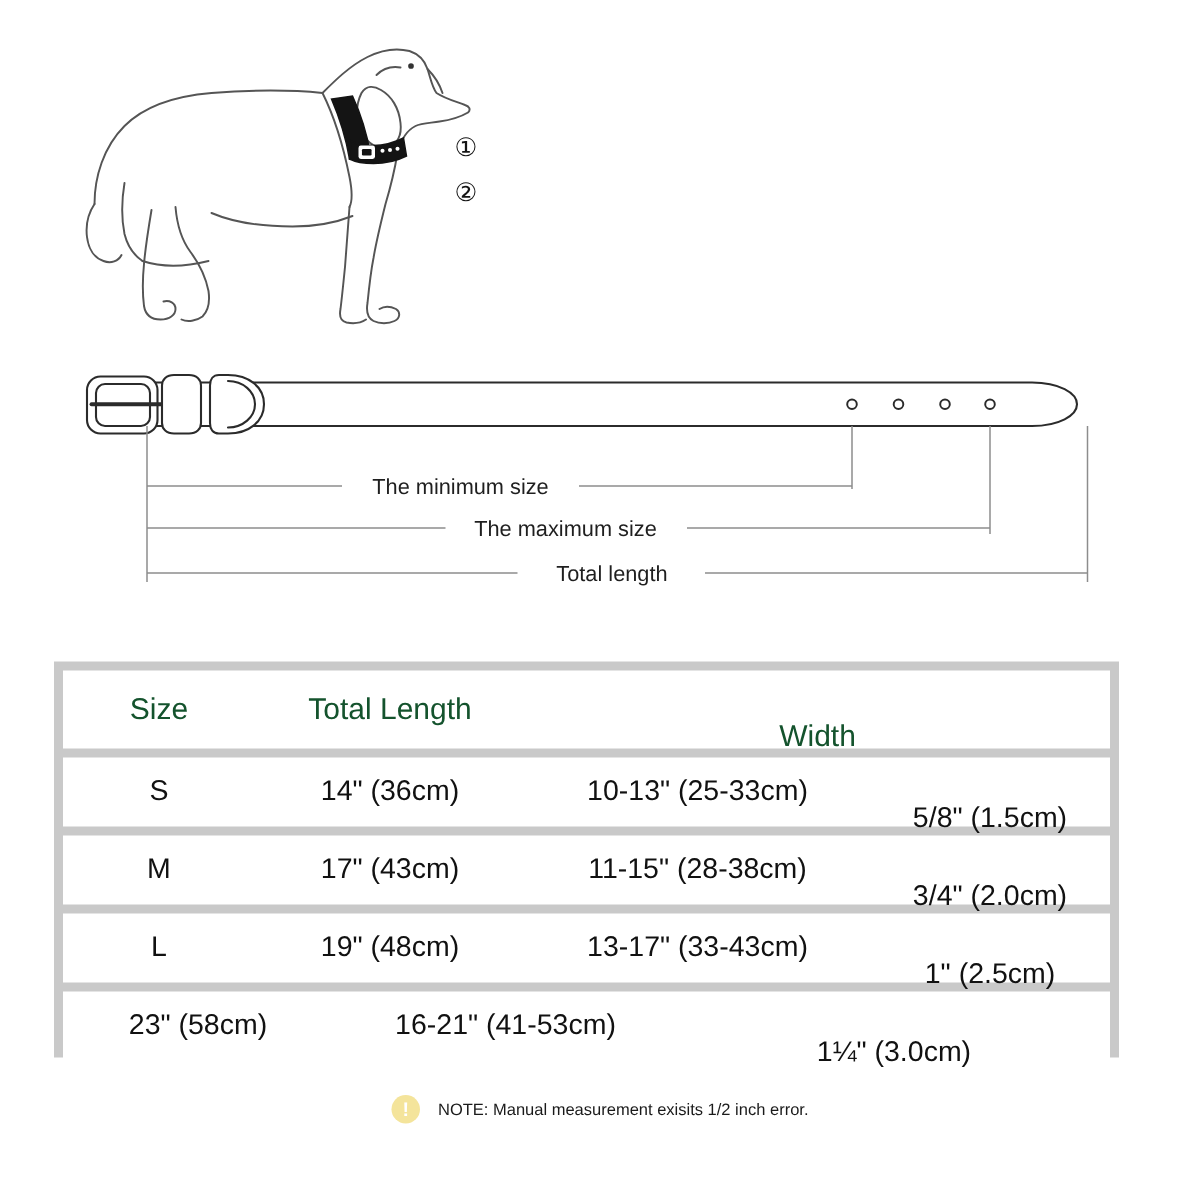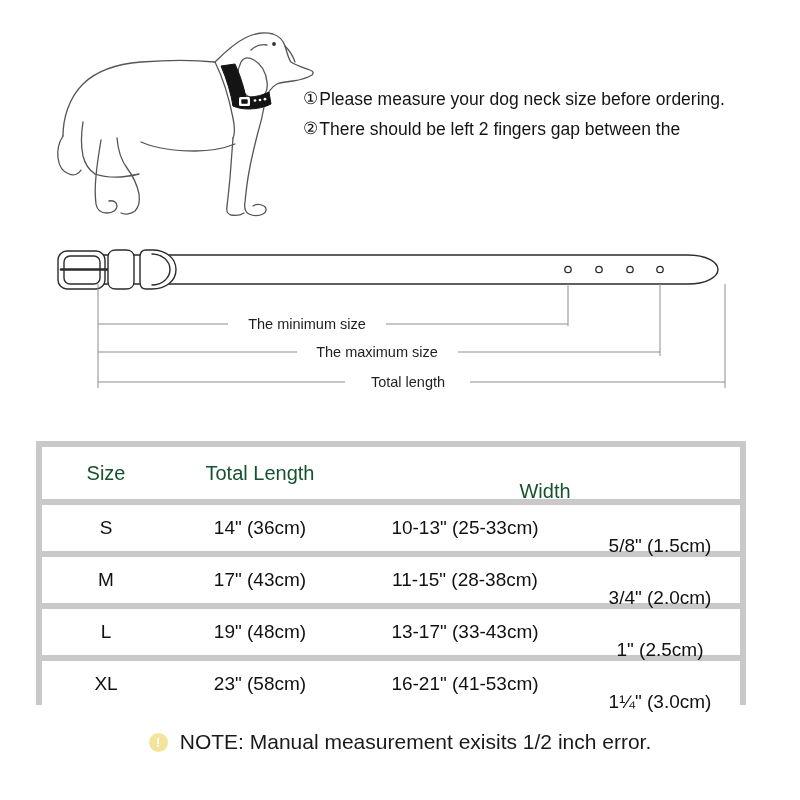--- a/index.html
+++ b/index.html
@@ -107,21 +107,21 @@
     margin-right: 12px;
     flex: 0 0 auto;
   }
   #note-icon span {
     color: #ffffff;
     font-size: 13px;
     line-height: 13px;
     font-weight: bold;
   }
   #note-text {
-    font-size: 21px;
+    font-size: 11px;
     color: #1a1a1a;
   }
 </style>
 </head>
 <body>
 
 <div id="top-section">
 
   <svg id="dog-illustration" viewBox="0 0 265 205">
     <g fill="none" stroke="#555555" stroke-width="1.3" stroke-linejoin="round" stroke-linecap="round">
@@ -196,26 +196,24 @@
 
       <circle cx="200" cy="82.5" r="1.35" fill="#ffffff"></circle>
       <circle cx="205" cy="82" r="1.35" fill="#ffffff"></circle>
       <circle cx="210" cy="81.2" r="1.35" fill="#ffffff"></circle>
     </g>
   </svg>
 
   <div id="instructions">
     <div class="instruction-line">
       <span class="instruction-num">①</span>
-      <span class="instruction-text">Please measure your dog neck size before ordering.</span>
     </div>
     <div class="instruction-line">
       <span class="instruction-num">②</span>
       <span class="instruction-text">
-        <span>There should be left 2 fingers gap between the</span>
       </span>
     </div>
   </div>
 </div>
 
 <svg id="collar-diagram" viewBox="0 0 800 172">
 
   <g fill="none" stroke="#2b2b2b" stroke-width="1.4" stroke-linejoin="round" stroke-linecap="round">
     <path d="M96,19 L688,19 C706,19 718,26 718,33.5 C718,41 706,48 688,48 L96,48 Z" fill="#ffffff"></path>
 
@@ -288,21 +286,20 @@
   </div>
 
   <div class="table-row">
     <div class="cell col-size">L</div>
     <div class="cell col-total">19" (48cm)</div>
     <div class="cell col-neck">13-17" (33-43cm)</div>
     <div class="cell col-width">1" (2.5cm)</div>
   </div>
 
   <div class="table-row">
-    <div class="cell col-size">XL</div>
     <div class="cell col-total">23" (58cm)</div>
     <div class="cell col-neck">16-21" (41-53cm)</div>
     <div class="cell col-width">1¼" (3.0cm)</div>
   </div>
 </div>
 
 <div id="footer-note">
   <div id="note-icon">
     <span>!</span>
   </div>

